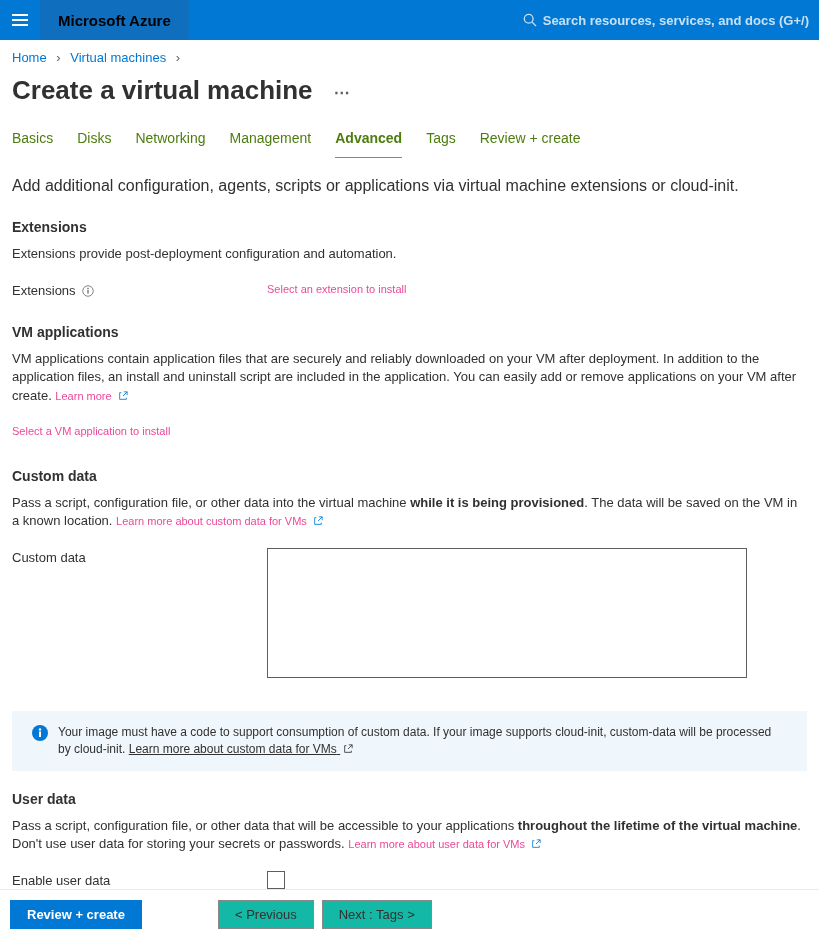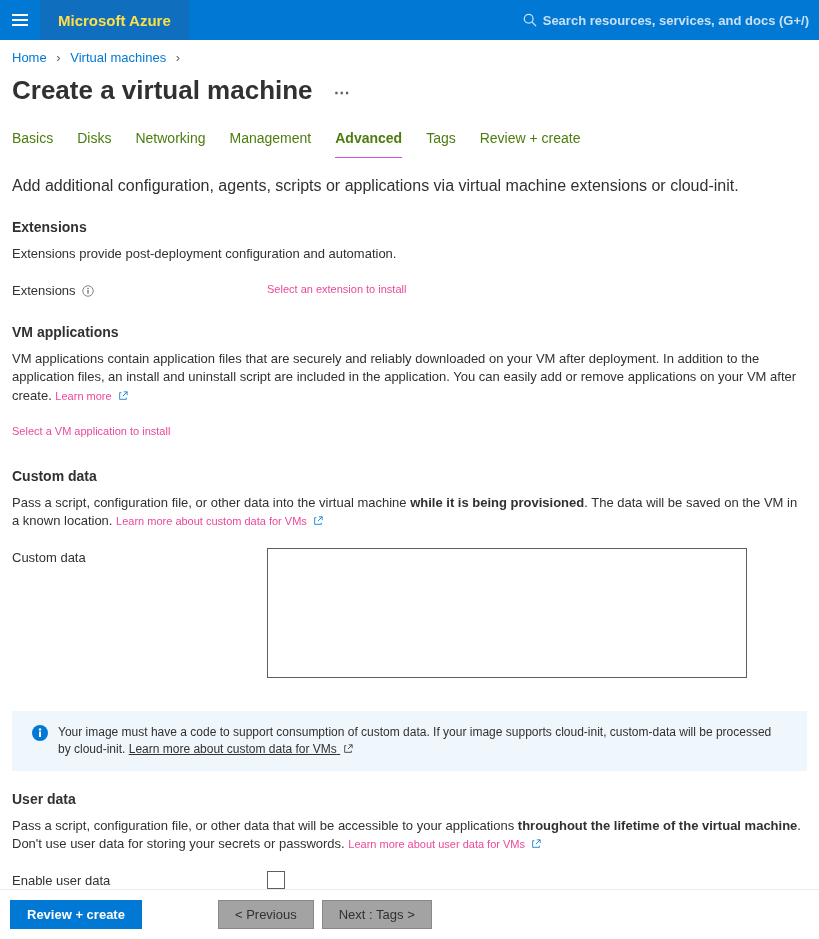--- a/index.html
+++ b/index.html
@@ -2,21 +2,21 @@
 <html><head>
   <meta charset="utf-8">
   <style>
     * { box-sizing: border-box; margin: 0; padding: 0; }
     body { font-family: "Segoe UI", -apple-system, sans-serif; font-size: 13px; color: #323130; background: #fff; width: 819px; }
     
     
     .header { height: 40px; background: #0078d4; display: flex; align-items: center; }
     .hamburger { width: 40px; height: 40px; display: flex; align-items: center; justify-content: center; cursor: pointer; }
     .hamburger svg { fill: #fff; }
-    .brand { background: #106ebe; height: 40px; padding: 0 18px; display: flex; align-items: center; color: #fde047; font-weight: 600; font-size: 15px; }
+    .brand { background: #106ebe; height: 40px; padding: 0 18px; display: flex; align-items: center; color: #000000; font-weight: 600; font-size: 15px; }
     .header-spacer { flex: 1; }
     .search-box { display: flex; align-items: center; height: 24px; padding: 0 10px; color: #c7e0f4; font-size: 13px; font-weight: bold; }
     .search-box svg { margin-right: 6px; }
     
     
     .breadcrumb { padding: 10px 12px 6px; font-size: 13px; }
     .breadcrumb a { color: #0078d4; text-decoration: none; cursor: pointer; }
     .breadcrumb-sep { margin: 0 6px; color: #605e5c; }
     
     
@@ -45,21 +45,21 @@
     textarea { width: 480px; height: 130px; border: 1px solid #605e5c; font-family: inherit; font-size: 13px; padding: 6px; resize: none; }
     
     .info-box { background: #eff6fc; border: 1px solid #eff6fc; padding: 12px 19px; display: flex; gap: 10px; font-size: 12px; color: #323130; margin: 30px 0 20px; line-height: 1.4; }
     .info-box .icon { flex-shrink: 0; margin-top: 1px; }
     .info-box a { color: #323130; text-decoration: underline; font-size: 12px; }
     
     .checkbox-field input[type="checkbox"] { width: 18px; height: 18px; border: 1px solid #605e5c; appearance: none; cursor: pointer; }
     
     
     .footer { position: fixed; bottom: 0; left: 0; width: 819px; background: #fff; border-top: 1px solid #edebe9; padding: 10px 10px; display: flex; gap: 8px; }
-    .btn { padding: 6px 16px; font-size: 13px; cursor: pointer; border: 1px solid #8a8886; background: #a3a3a3; color: #323130; }
+    .btn { padding: 6px 16px; font-size: 13px; cursor: pointer; border: 1px solid #8a8886; background: #14b8a6; color: #323130; }
     .btn-primary { background: #0078d4; border-color: #0078d4; color: #fff; font-weight: 600; }
     .footer-gap { width: 60px; }
 
     .info-circle { display: inline-flex; }
   </style>
 </head>
 <body>
 
 <div class="header">
   <div class="hamburger">

